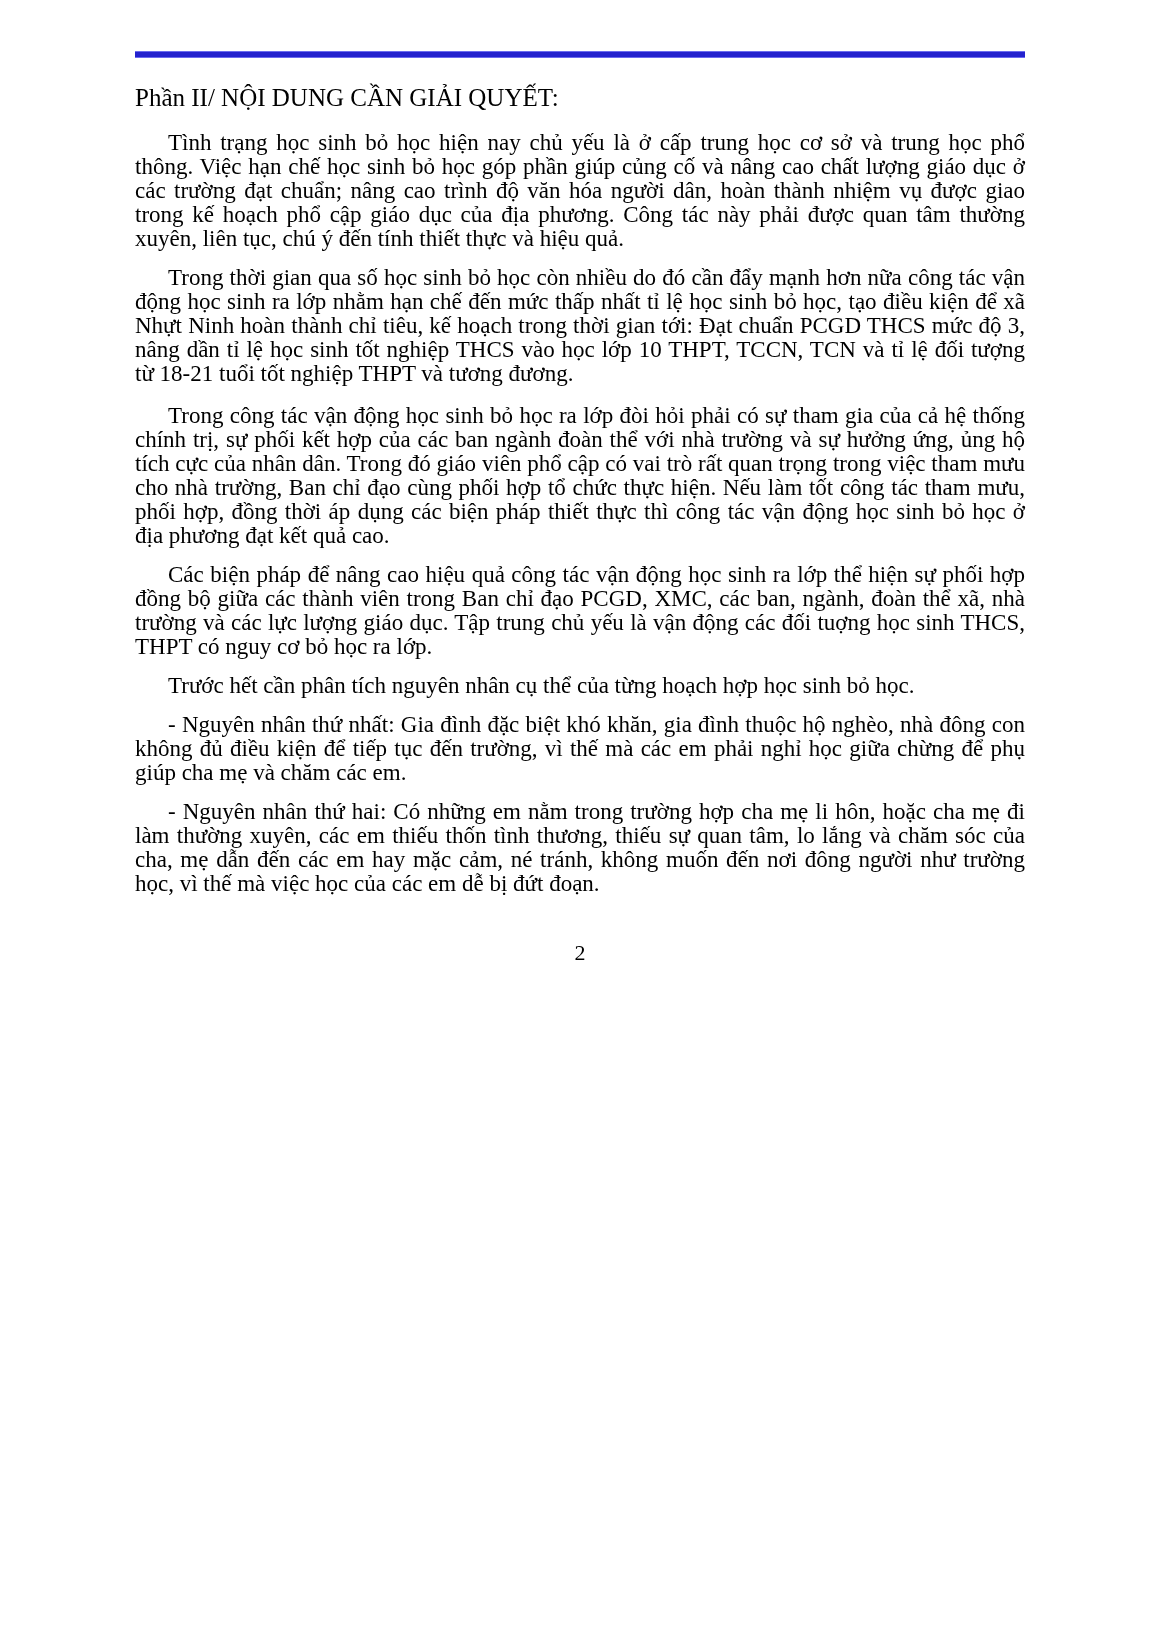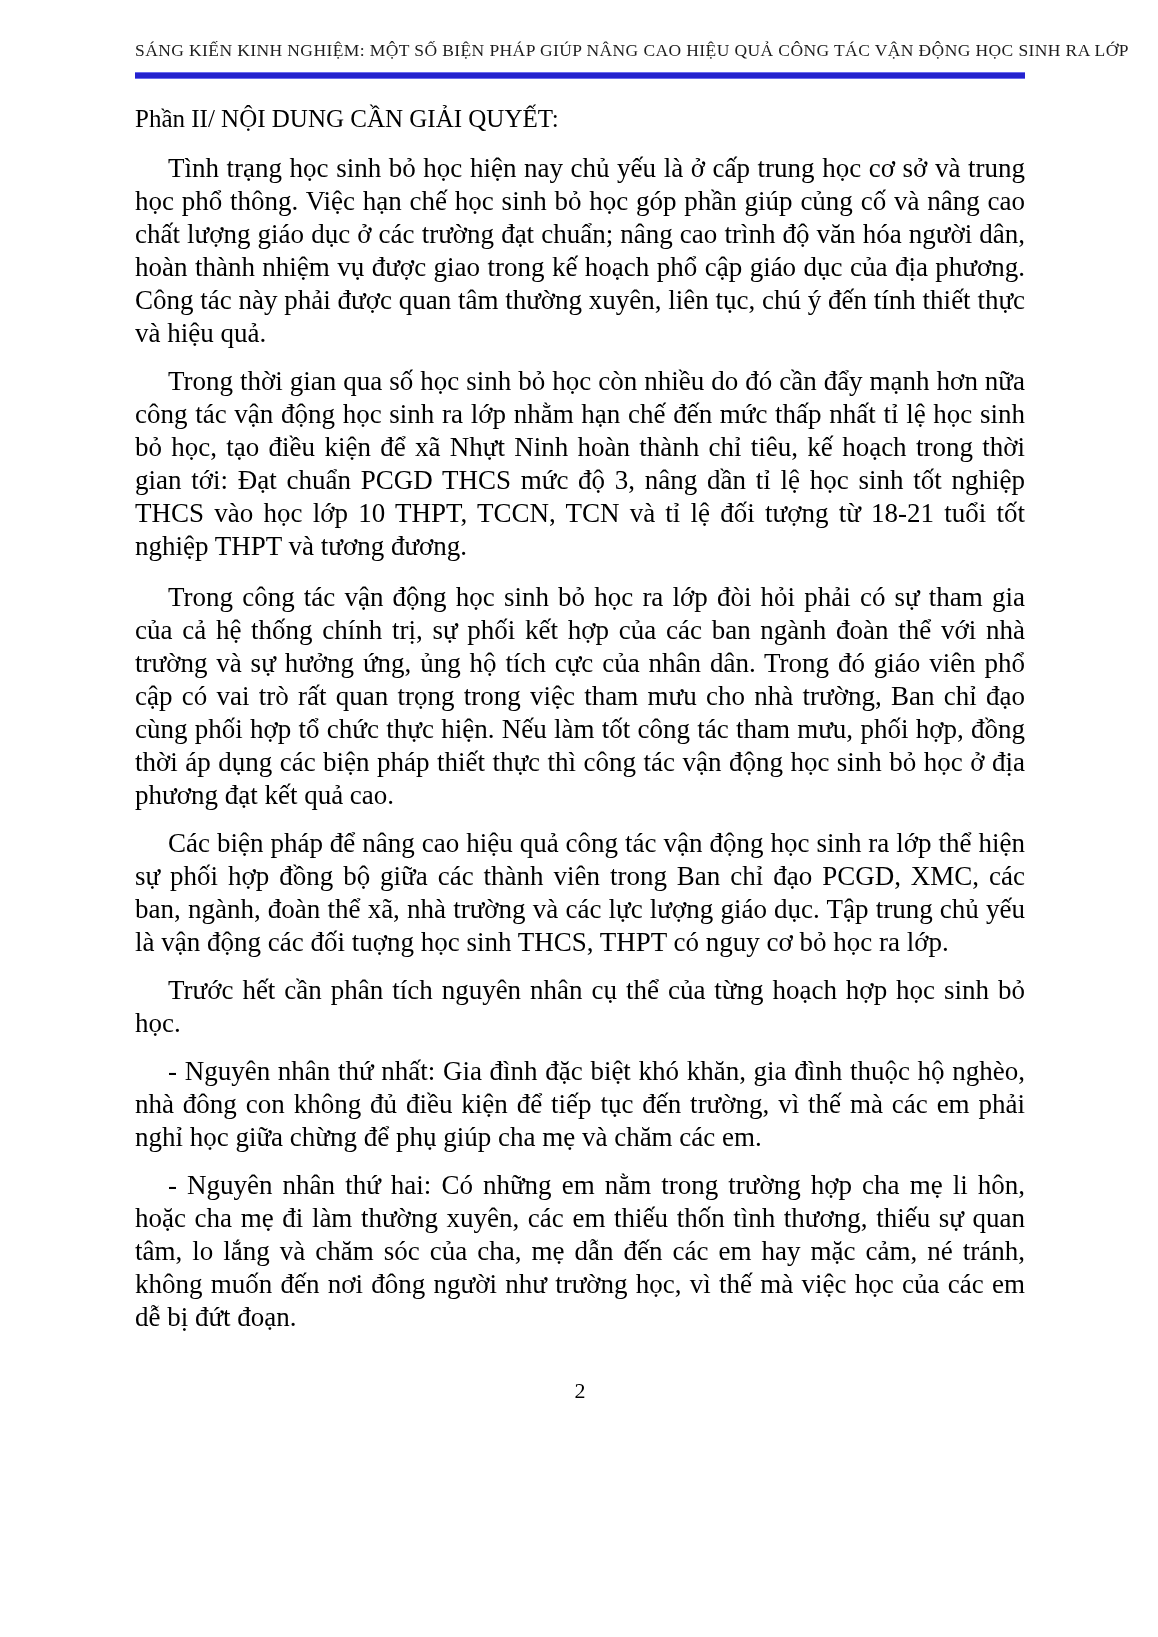--- a/index.html
+++ b/index.html
@@ -35,42 +35,41 @@
   .doc-heading {
     font-size: 25px;
     font-weight: normal;
     margin: 24px 0 0 0;
     line-height: 31px;
   }
   .doc-heading.second {
     margin-top: 24px;
   }
   .doc-paragraph {
-    font-size: 27px;
-    line-height: 33px;
+    font-size: 23px;
+    line-height: 24px;
     text-align: justify;
     text-indent: 33px;
     margin: 15px 0 0 0;
   }
   .doc-paragraph.after-heading {
     margin-top: 18px;
   }
   .page-number {
     text-align: center;
     font-size: 22px;
     margin-top: 44px;
   }
 </style>
 </head>
 <body>
 
 <div class="page">
 
   <header>
-    <div class="header-text">SÁNG KIẾN KINH NGHIỆM:  MỘT SỐ BIỆN PHÁP GIÚP NÂNG CAO HIỆU QUẢ CÔNG TÁC VẬN ĐỘNG HỌC SINH RA LỚP</div>
     <div class="header-rule"></div>
   </header>
 
   <main>
     <h2 class="doc-heading">Phần II/ NỘI DUNG CẦN GIẢI QUYẾT:</h2>
 
     <p class="doc-paragraph after-heading">Tình trạng học sinh bỏ học hiện nay chủ yếu là ở cấp trung học cơ sở và trung học phổ thông. Việc hạn chế học sinh bỏ học góp phần giúp củng cố và nâng cao chất lượng giáo dục ở các trường đạt chuẩn; nâng cao trình độ văn hóa người dân, hoàn thành nhiệm vụ được giao trong kế hoạch phổ cập giáo dục của địa phương. Công tác này phải được quan tâm thường xuyên, liên tục, chú ý đến tính thiết thực và hiệu quả.</p>
 
     <p class="doc-paragraph">Trong thời gian qua số học sinh bỏ học còn nhiều do đó cần đẩy mạnh hơn nữa công tác vận động học sinh ra lớp nhằm hạn chế đến mức thấp nhất tỉ lệ học sinh bỏ học, tạo điều kiện để xã Nhựt Ninh hoàn thành chỉ tiêu, kế hoạch trong thời gian tới: Đạt chuẩn PCGD THCS mức độ 3, nâng dần tỉ lệ học sinh tốt nghiệp THCS vào học lớp 10 THPT, TCCN, TCN và tỉ lệ đối tượng từ 18-21 tuổi tốt nghiệp THPT và tương đương.</p>
 

